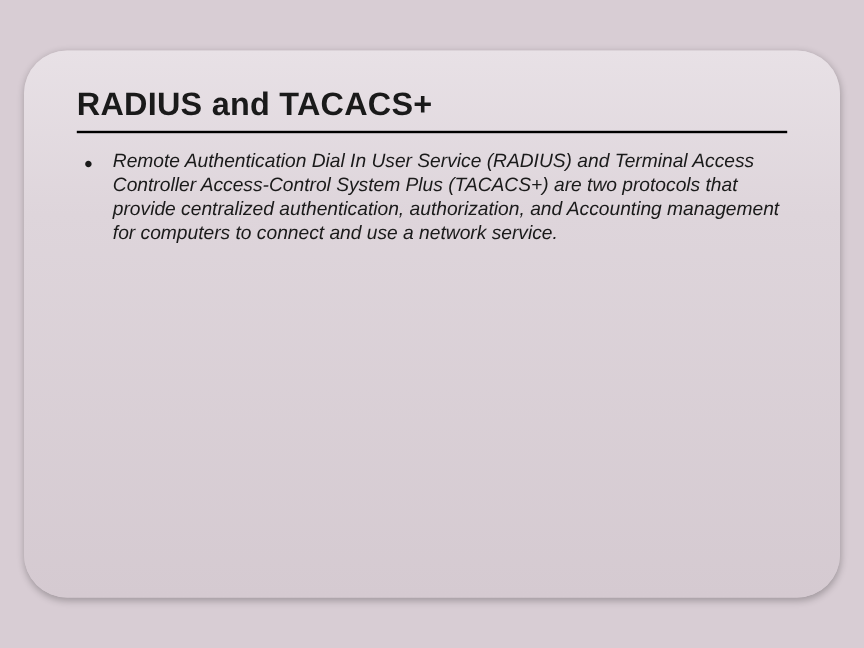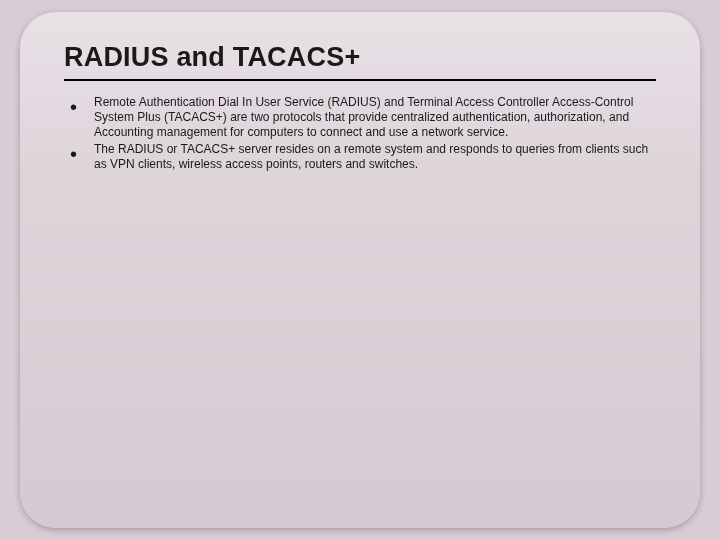--- a/index.html
+++ b/index.html
@@ -6,21 +6,21 @@
   html, body { width: 720px; height: 540px; overflow: hidden; }
   body {
     background: #d8cdd4;
     font-family: Arial, Helvetica, sans-serif;
     display: flex;
     align-items: center;
     justify-content: center;
   }
   .slide {
     width: 680px;
-    height: 516px;
+    height: 456px;
     background: linear-gradient(180deg, #e8e1e6 0%, #ded5db 30%, #d5cad1 100%);
     border-radius: 36px;
     box-shadow: 0 2px 6px rgba(0,0,0,0.25);
     padding: 30px 44px 24px 44px;
     position: relative;
   }
   .title {
     font-size: 27px;
     font-weight: bold;
     color: #1a1a1a;
@@ -32,37 +32,37 @@
     background: #000;
     margin-bottom: 14px;
   }
   .bullets {
     list-style: none;
     padding-left: 0;
   }
   .bullets li {
     position: relative;
     padding-left: 30px;
-    font-size: 12px;
+    font-size: 16px;
     line-height: 1.25;
     color: #1a1a1a;
     margin-bottom: 2px;
+    font-style: italic;
   }
   .bullets li::before {
     content: "•";
     position: absolute;
     left: 6px;
     top: 0;
     font-size: 20px;
     color: #1a1a1a;
   }
 </style>
 </head>
 <body>
 
 <div class="slide">
   <h1 class="title">RADIUS and TACACS+</h1>
   <div class="rule"></div>
   <ul class="bullets">
     <li>Remote Authentication Dial In User Service (RADIUS) and Terminal Access Controller Access-Control System Plus (TACACS+) are two protocols that provide centralized authentication, authorization, and Accounting management for computers to connect and use a network service.</li>
-    <li>The RADIUS or TACACS+ server resides on a remote system and responds to queries from clients such as VPN clients, wireless access points, routers and switches.</li>
   </ul>
 </div>
 
 </body></html>

